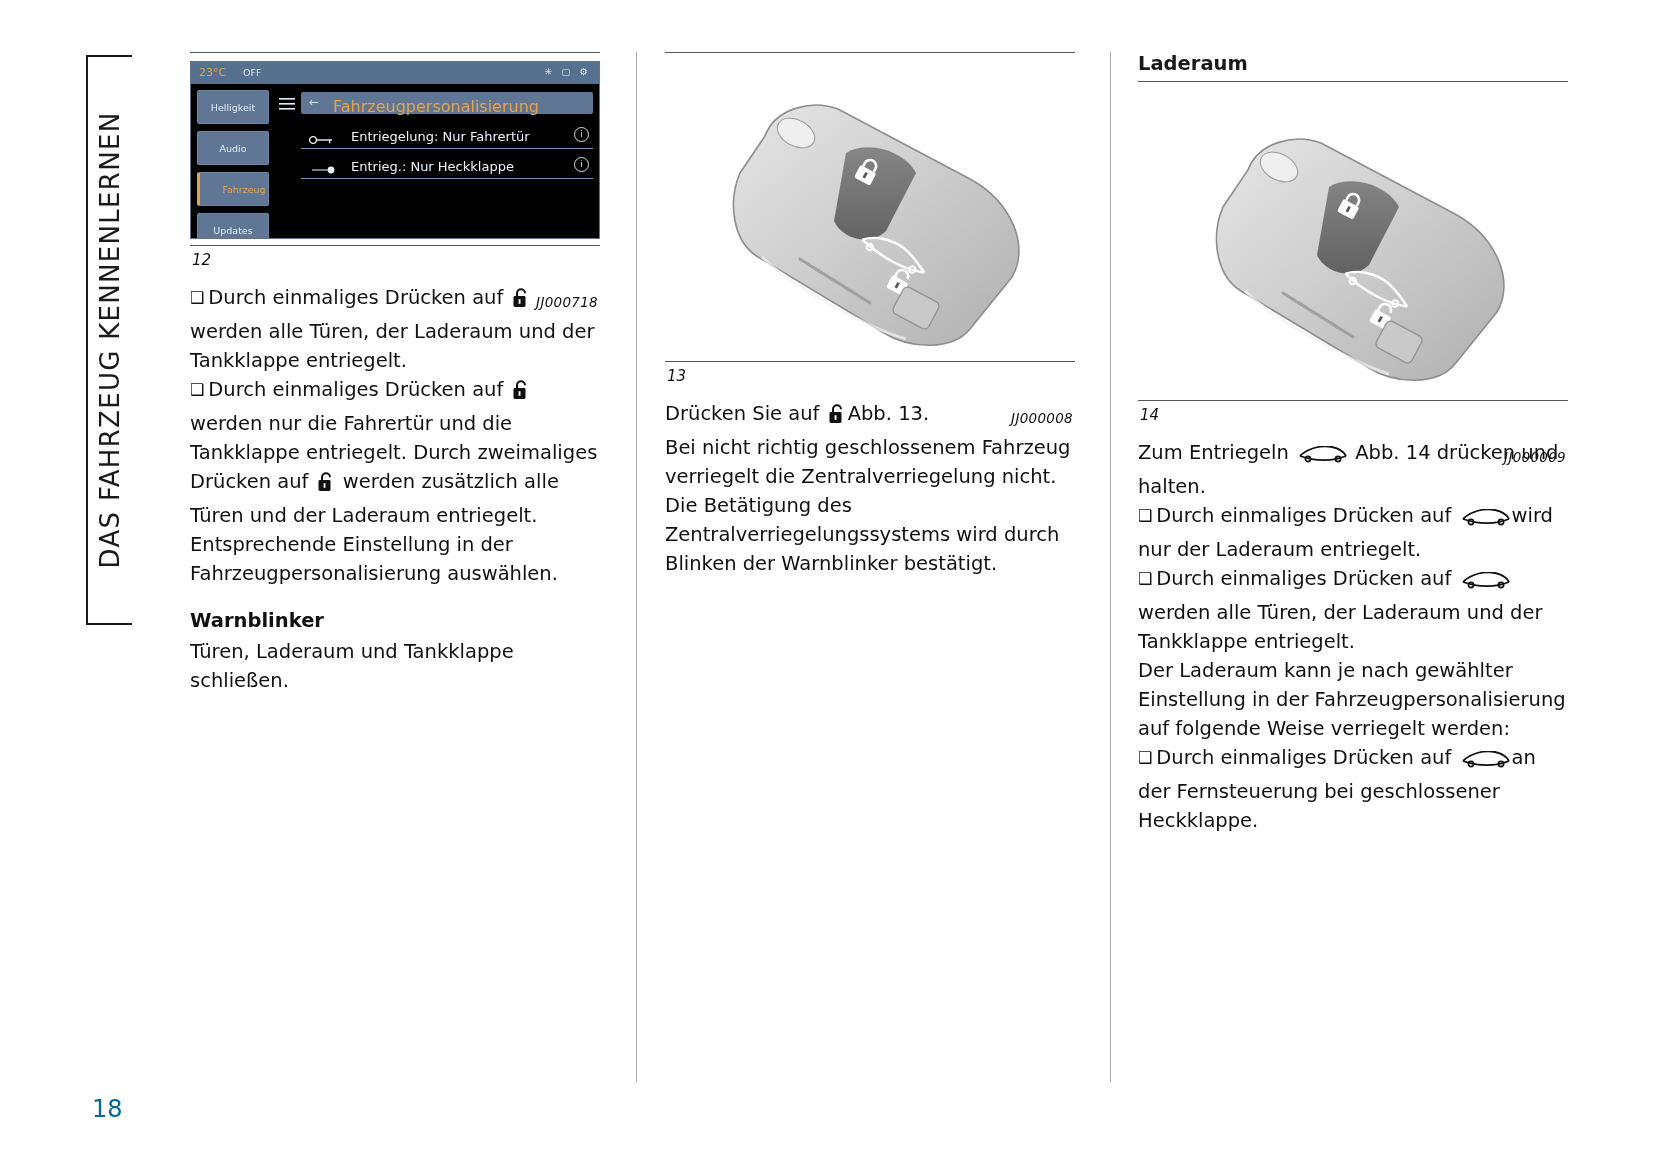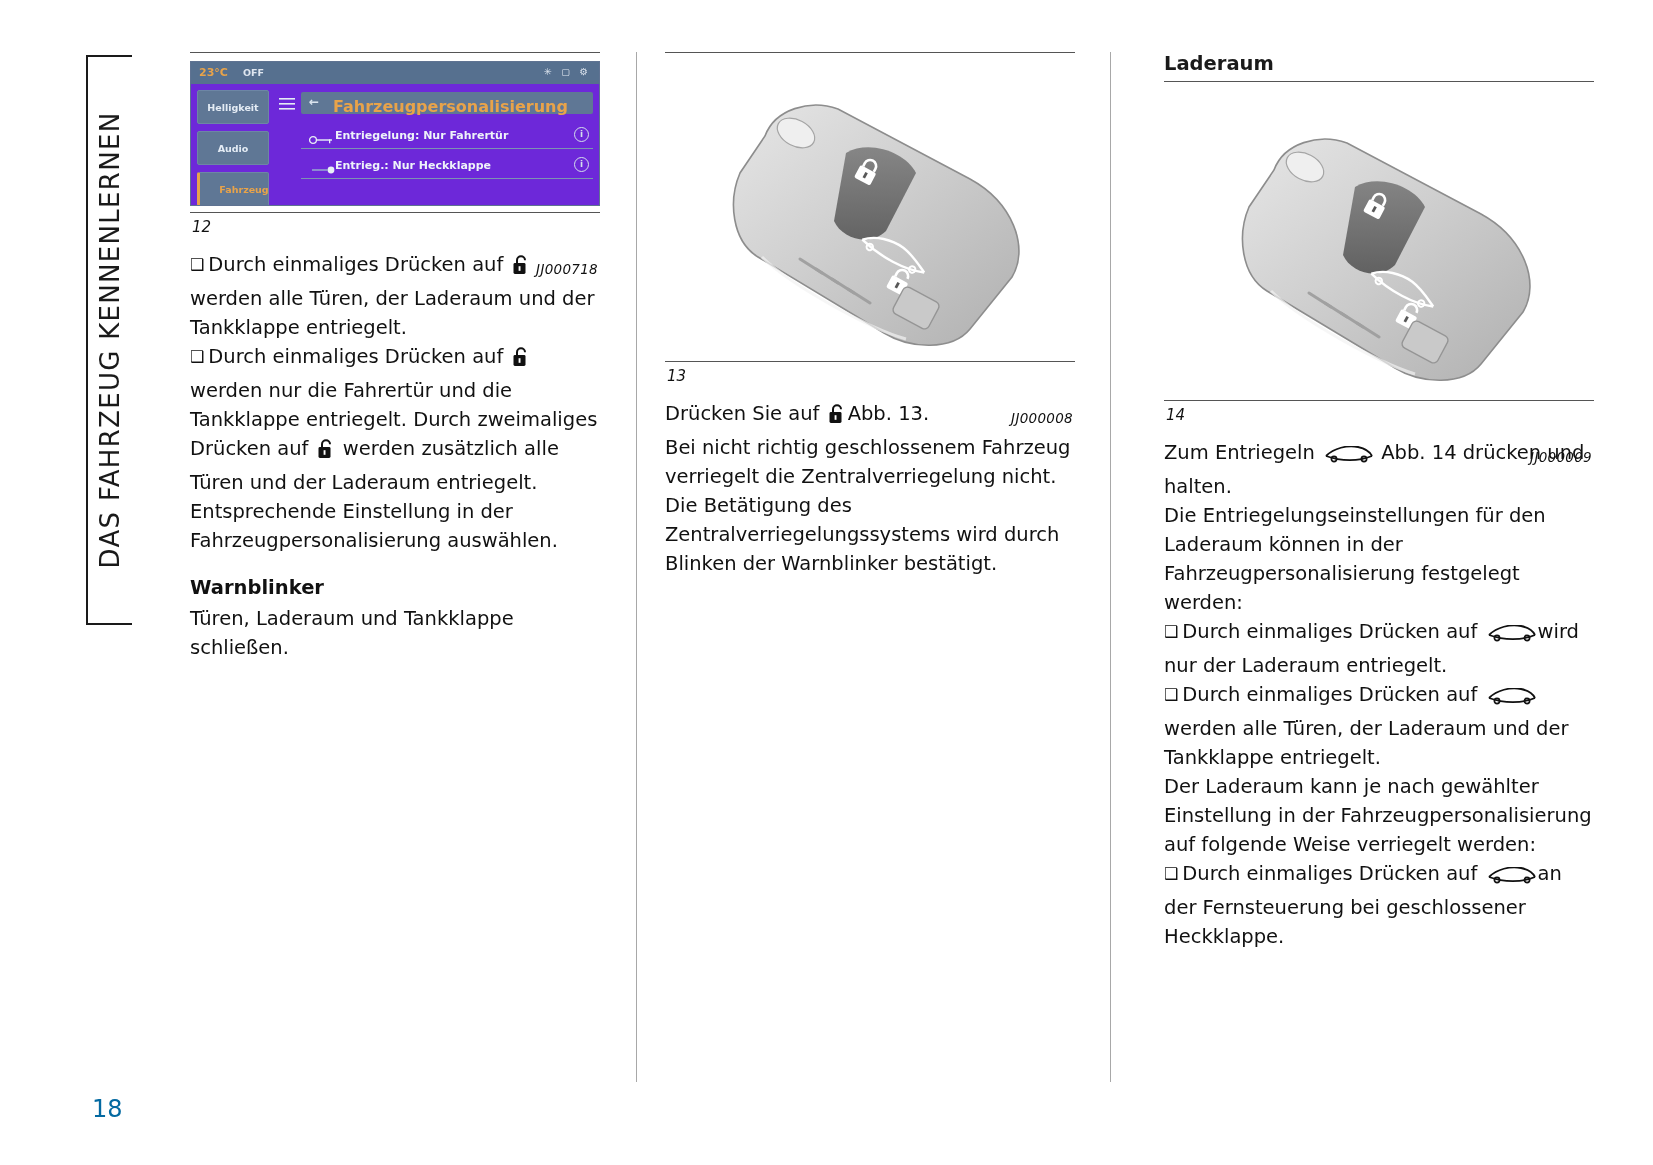--- a/index.html
+++ b/index.html
@@ -45,21 +45,21 @@
   }
 
   
   .col {
     position: absolute;
     top: 52px;
     box-sizing: border-box;
   }
   .col1 { left: 190px;  width: 410px; }
   .col2 { left: 665px;  width: 410px; }
-  .col3 { left: 1164px; width: 430px; }
+  .col3 { left: 1138px; width: 430px; }
 
   .col-sep {
     position: absolute;
     top: 52px;
     width: 1px;
     height: 1030px;
     background: #a8a8a8;
   }
   .sep1 { left: 636px; }
   .sep2 { left: 1110px; }
@@ -127,26 +127,25 @@
   .ico {
     display: inline-block;
     vertical-align: -5px;
     margin: 0 2px;
   }
 
   
   .hu {
     position: relative;
     width: 410px;
-    height: 145px;
-    background: #6d28d9;
+    height: 178px;
+    background: #000000;
     border: 1px solid #5f7392;
     box-sizing: border-box;
     overflow: hidden;
-    font-weight: bold;
   }
   .hu-statusbar2 {
     position: absolute;
     left: 0; top: 0; right: 0;
     height: 22px;
     background: #56708f;
   }
   .hu-temp {
     position: absolute;
     left: 8px; top: 4px;
@@ -224,23 +223,23 @@
     position: absolute;
     left: 110px;
     right: 6px;
     height: 26px;
     border-bottom: 1px solid #7d93b2;
   }
   .hu-row1 { top: 60px; }
   .hu-row2 { top: 90px; }
   .hu-row-label {
     position: absolute;
-    left: 34px;
+    left: 50px;
     top: 7px;
-    font-size: 11px;
+    font-size: 13px;
     color: #eef3f9;
     text-align: center;
   }
   .hu-info {
     position: absolute;
     right: 4px;
     top: 5px;
     width: 13px; height: 13px;
     border: 1px solid #d4dfec;
     border-radius: 50%;
@@ -531,21 +530,20 @@
           <svg width="50" height="18" viewBox="0 0 50 18">
             <path d="M3 10 C11 2 24 -1 35 1 C42 2.4 47 6 49 10" fill="none" stroke="#111" stroke-width="1.8"></path>
             <path d="M3 10 C18 15.5 36 15.5 49 10" fill="none" stroke="#111" stroke-width="1.8"></path>
             <circle cx="11" cy="13" r="2.6" fill="none" stroke="#111" stroke-width="1.7"></circle>
             <circle cx="41" cy="13" r="2.6" fill="none" stroke="#111" stroke-width="1.7"></circle>
           </svg>
         </span>
         <span>Abb. 14 drücken und halten.</span>
       </p>
 
-      <p class="para">Die Entriegelungseinstellungen für den Laderaum können in der Fahrzeugpersonalisierung festgelegt werden:</p>
 
       <p class="para">
         <span class="bullet-sq">❑</span><span>Durch einmaliges Drücken auf</span>
         <span class="ico">
           <svg width="50" height="18" viewBox="0 0 50 18">
             <path d="M3 10 C11 2 24 -1 35 1 C42 2.4 47 6 49 10" fill="none" stroke="#111" stroke-width="1.8"></path>
             <path d="M3 10 C18 15.5 36 15.5 49 10" fill="none" stroke="#111" stroke-width="1.8"></path>
             <circle cx="11" cy="13" r="2.6" fill="none" stroke="#111" stroke-width="1.7"></circle>
             <circle cx="41" cy="13" r="2.6" fill="none" stroke="#111" stroke-width="1.7"></circle>
           </svg>

